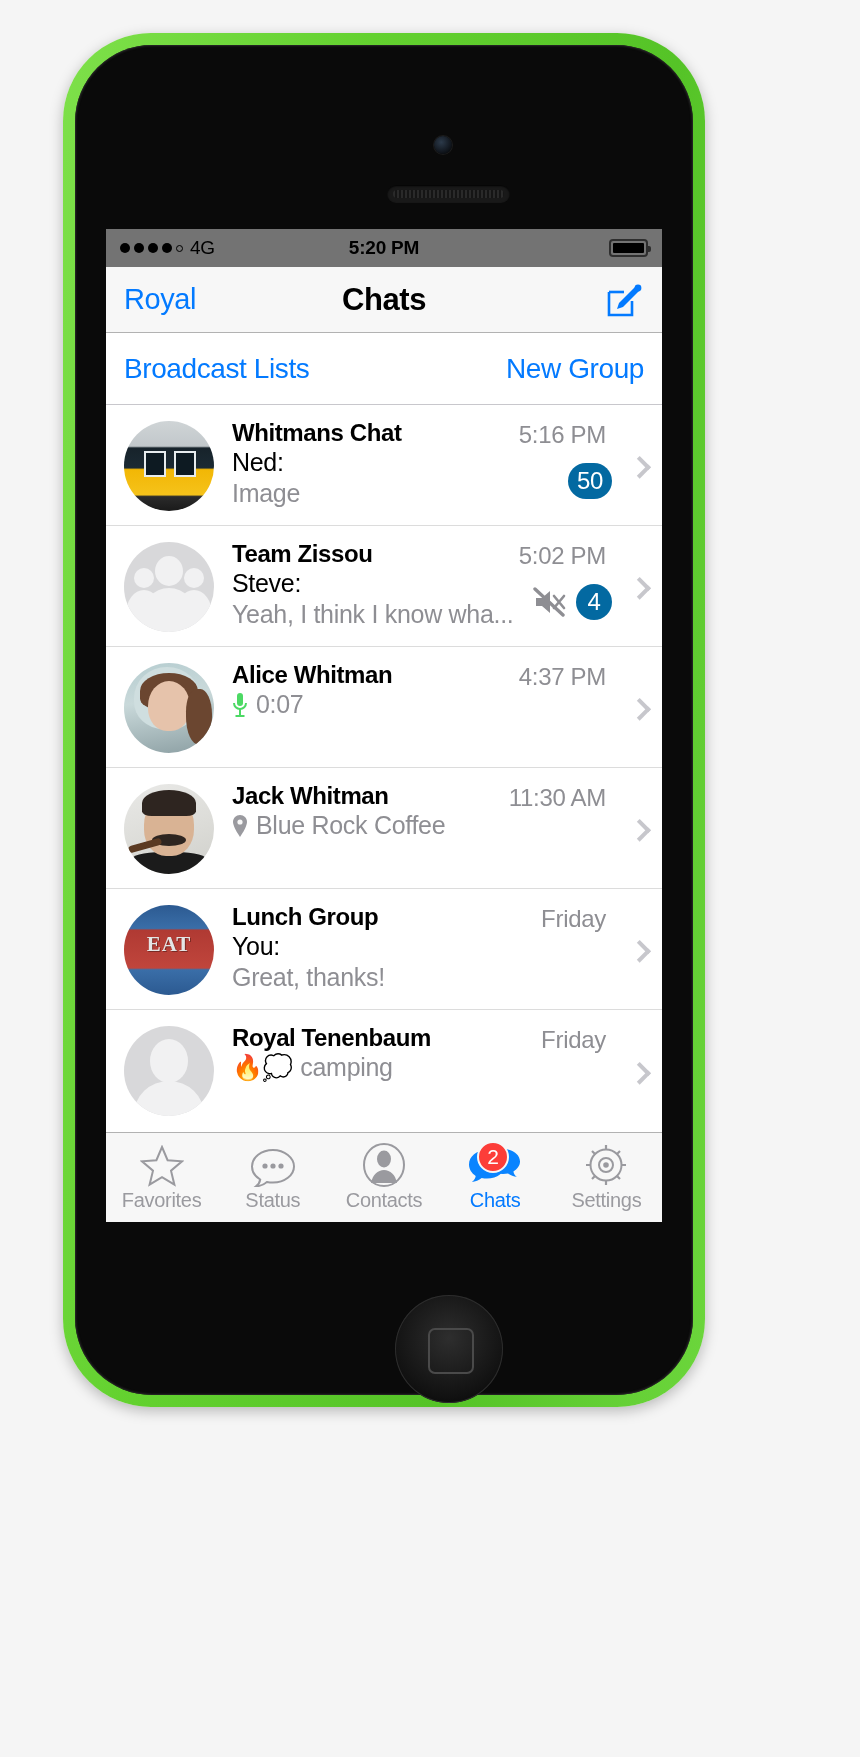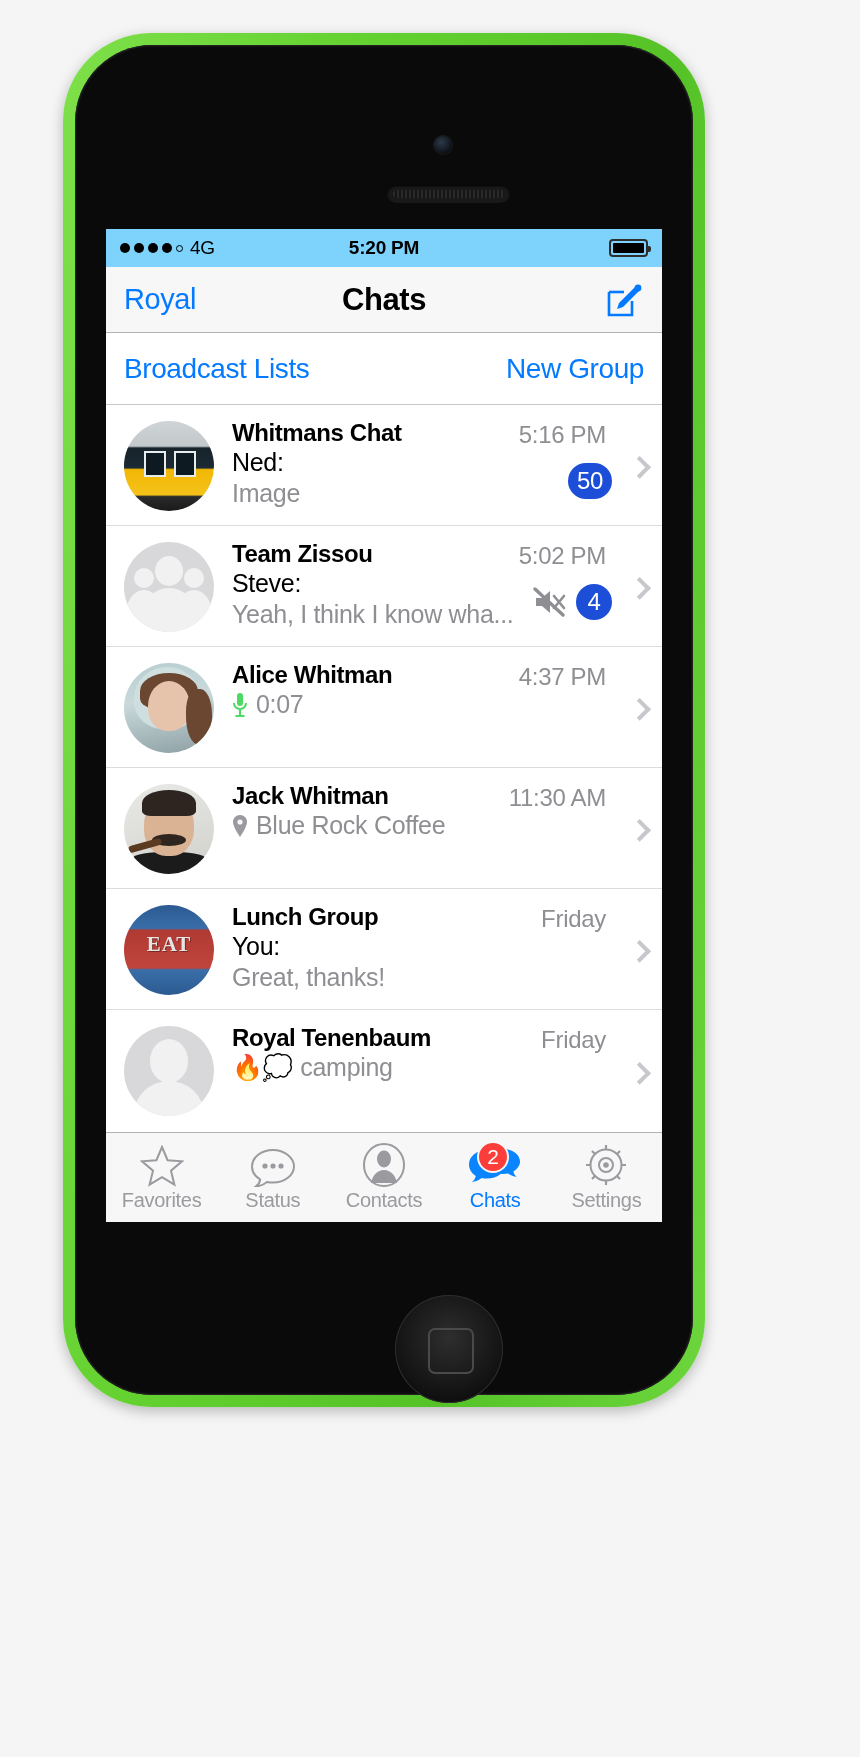--- a/index.html
+++ b/index.html
@@ -70,21 +70,21 @@
   .screen {
     position: absolute;
     left: 106px; top: 229px;
     width: 556px; height: 993px;
     background: #fff;
     overflow: hidden;
   }
 
   
   .statusbar {
-    height: 38px; background:#7dd3fc;
+    height: 38px; background:#737373;
     display:flex; align-items:center; position:relative;
     padding: 0 14px;
   }
   .sig-dots { display:flex; align-items:center; gap:4px; }
   .dot { width:10px; height:10px; border-radius:50%; background:#000; }
   .dot.empty { background:transparent; border:1.4px solid #000; width:7px; height:7px; }
   .carrier { font-size:19px; color:#000; margin-left:7px; letter-spacing:-.3px; }
   .clock {
     position:absolute; left:0; right:0; text-align:center;
     font-size:19px; font-weight:bold; color:#000; letter-spacing:-.2px;
@@ -152,21 +152,21 @@
   .chevron {
     position:absolute; right:20px; top:50%; transform:translateY(-50%);
     width:16px; height:16px; border-right:4px solid #c7c7cc; border-top:4px solid #c7c7cc;
     rotate:45deg;
   }
   .meta {
     position:absolute; right:50px; top:58px;
     display:flex; align-items:center; gap:9px;
   }
   .badge {
-    background:#1d4ed8; color:#fff; border-radius:18px;
+    background:#0369a1; color:#fff; border-radius:18px;
     min-width:36px; height:36px; padding:0 9px;
     display:flex; align-items:center; justify-content:center;
     font-size:24px; font-weight:500; letter-spacing:-.3px;
   }
 
   
   .tabbar {
     position:absolute; left:0; right:0; bottom:0; height:90px;
     background:#f7f7f7; border-top:1px solid #b2b2b2;
     display:flex;

